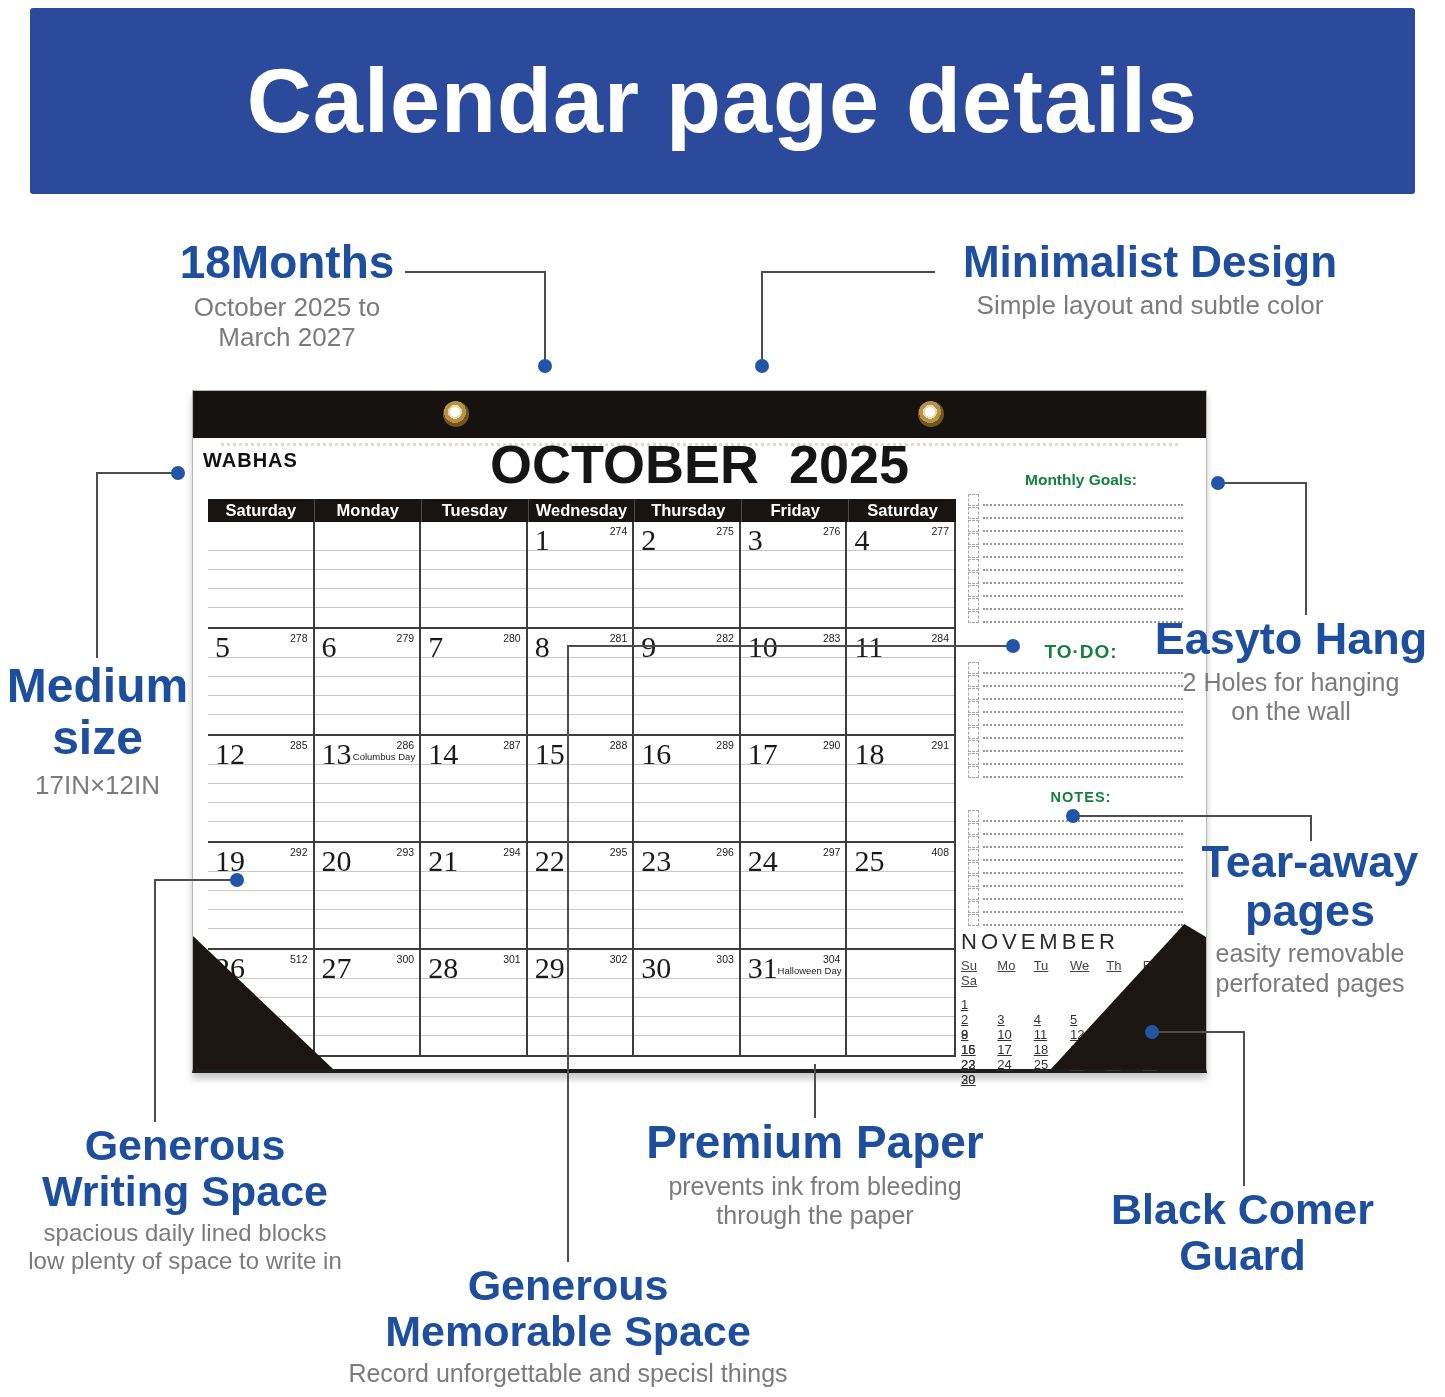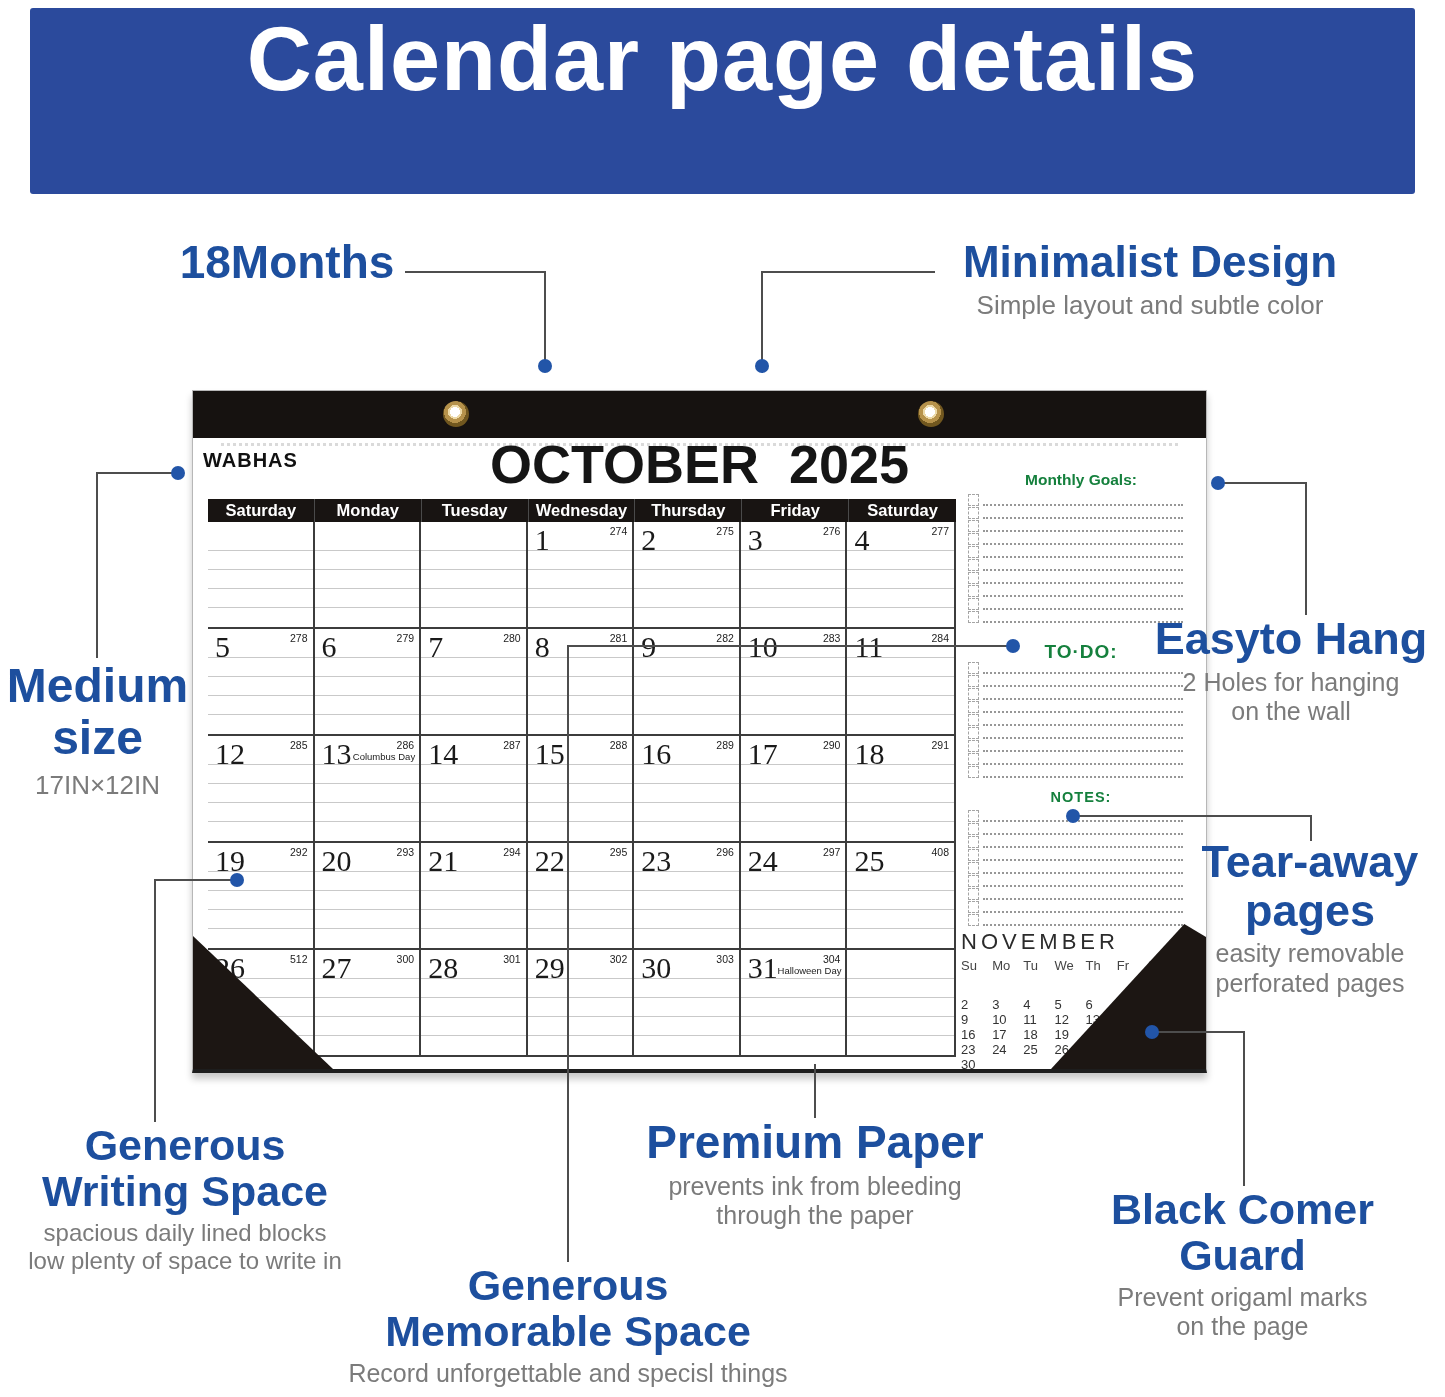--- a/index.html
+++ b/index.html
@@ -1,21 +1,21 @@
 <!DOCTYPE html>
 <html><head>
 <meta charset="utf-8">
 <style>
   html,body{margin:0;padding:0;background:#ffffff;}
   #canvas{position:relative;width:1445px;height:1397px;background:#ffffff;overflow:hidden;
           font-family:"Liberation Sans",sans-serif;}
 
   
   .banner{position:absolute;left:30px;top:8px;width:1385px;height:186px;background:#2b4a9c;
-          border-radius:3px;display:flex;justify-content:center;}
+          border-radius:3px;display:flex;align-items:center;justify-content:center;}
   .banner-title{color:#ffffff;font-size:90px;font-weight:bold;letter-spacing:1px;}
 
   
   .ann{position:absolute;text-align:center;z-index:20;}
   .ann-title{color:#1d4f9e;font-weight:bold;line-height:1.08;}
   .ann-sub{color:#7b7b7b;line-height:1.18;margin-top:4px;}
 
   #ann-months{left:122px;top:238px;width:330px;}
   #ann-months .ann-title{font-size:46px;}
   #ann-months .ann-sub{font-size:26px;}
@@ -96,41 +96,45 @@
   #mg-lines{top:102px;}
   #todo-lines{top:270px;}
   #notes-lines{top:418px;}
   .dotline{height:13px;display:flex;align-items:flex-end;}
   .cbox{width:9px;height:10px;border:1px dashed #a5a5a5;margin-right:4px;flex:0 0 auto;}
   .dln{flex:1;border-bottom:2px dotted #979797;height:0;}
 
   
   .mini{position:absolute;left:768px;top:538px;width:218px;text-align:left;color:#2b2b2b;}
   .mini-title{font-size:22px;letter-spacing:4px;color:#2b2b2b;}
-  .mini-head,.mini-row{display:grid;grid-template-columns:repeat(7,1fr);}
+  .mini-head,.mini-row{display:grid;grid-template-columns:repeat(6,1fr);text-decoration:underline;}
   .mini-head{margin-top:3px;font-size:13px;color:#444;}
   .mini-grid{margin-top:9px;}
   .mini-row{height:15px;font-size:13px;color:#333;}
 
   
   .guard{position:absolute;background:#1c1613;z-index:15;}
   .guard-left{left:0;top:545px;width:140px;height:133px;clip-path:polygon(0 0,100% 100%,0 100%);}
   .guard-right{left:858px;top:533px;width:155px;height:145px;clip-path:polygon(86% 0,100% 9%,100% 100%,0 100%);}
 </style>
 </head>
 <body>
 
 <div id="canvas">
 
   <div class="banner">
     <div class="banner-title">Calendar page details</div>
   </div>
 
   <div class="ann" id="ann-months">
     <div class="ann-title">18Months</div>
+    <div class="ann-sub">
+      <div>October 2025 to</div>
+      <div>March 2027</div>
+    </div>
   </div>
 
   <div class="ann" id="ann-minimalist">
     <div class="ann-title">Minimalist Design</div>
     <div class="ann-sub">Simple layout and subtle color</div>
   </div>
 
   <div class="ann" id="ann-medium">
     <div class="ann-title">
       <div>Medium</div>
@@ -182,24 +186,20 @@
       <div>Generous</div>
       <div>Memorable Space</div>
     </div>
     <div class="ann-sub">Record unforgettable and specisl things</div>
   </div>
 
   <div class="ann" id="ann-cornerguard">
     <div class="ann-title">
       <div>Black Comer</div>
       <div>Guard</div>
-    </div>
-    <div class="ann-sub">
-      <div>Prevent origaml marks</div>
-      <div>on the page</div>
     </div>
   </div>
 
   <div class="hline" style="left:405px;top:271px;width:140px;"></div>
   <div class="vline" style="left:544px;top:271px;height:92px;"></div>
   <div class="dot" style="left:538px;top:359px;"></div>
 
   <div class="hline" style="left:762px;top:271px;width:173px;"></div>
   <div class="vline" style="left:761px;top:271px;height:92px;"></div>
   <div class="dot" style="left:755px;top:359px;"></div>

